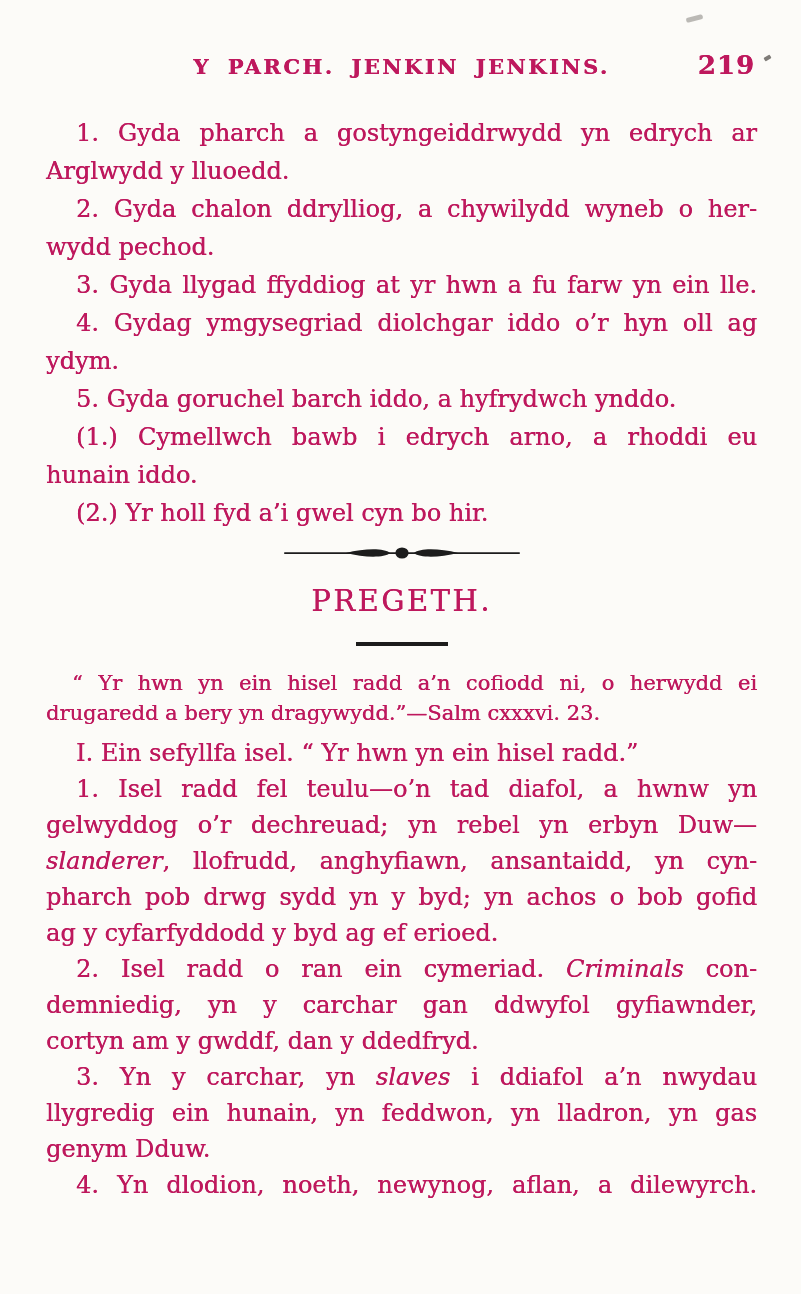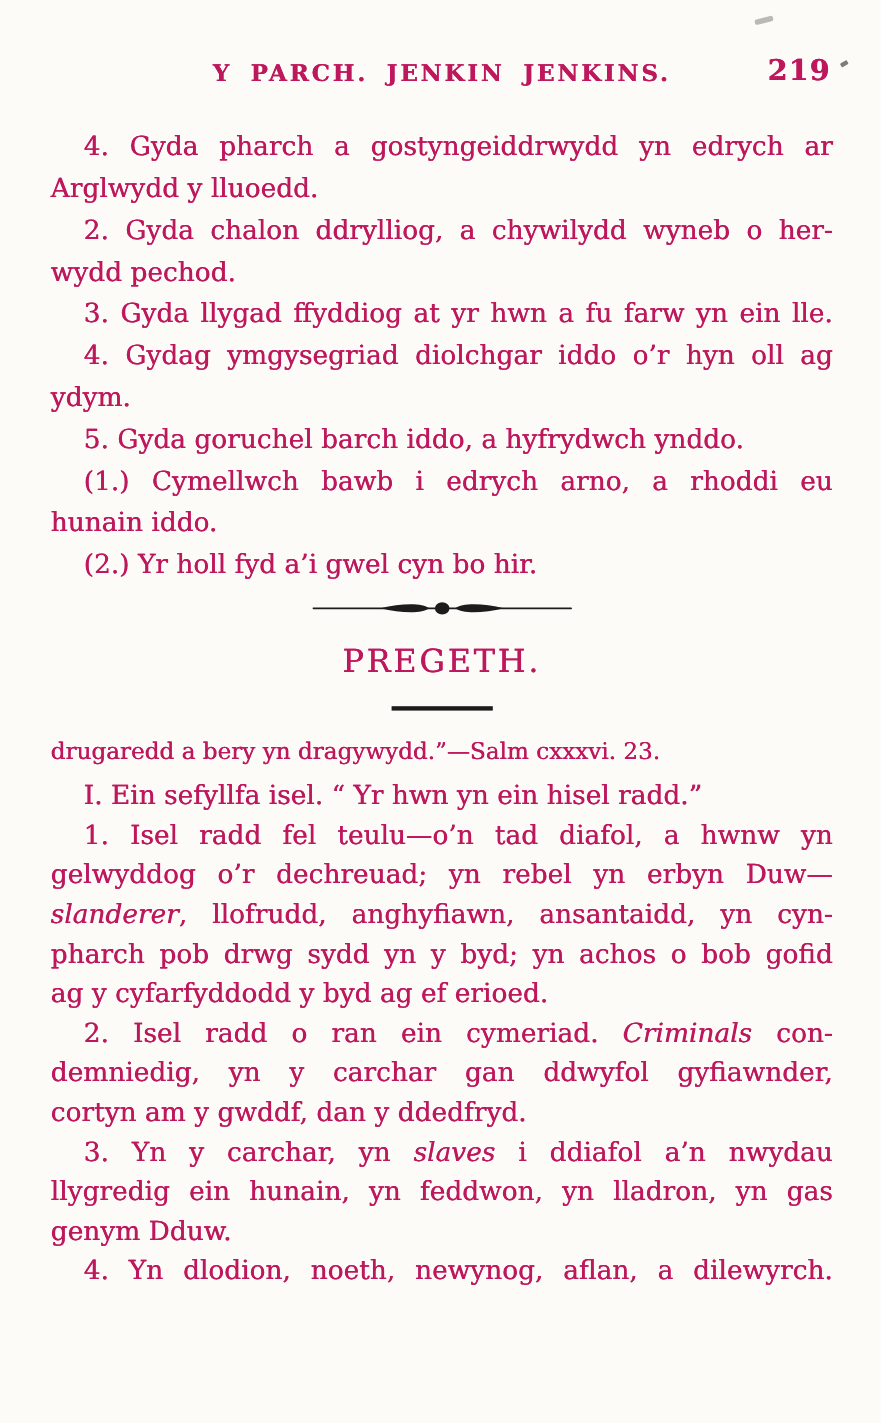--- a/index.html
+++ b/index.html
@@ -119,21 +119,21 @@
   <div class="smudge"></div>
   <div class="speck"></div>
 
   <div class="running-header">
     <div class="rh-title">Y PARCH. JENKIN JENKINS.</div>
     <div class="rh-page">219</div>
   </div>
 
   <div class="opening-points">
       <div class="para">
-        <div class="line first j"><span>4. Gyda pharch a gostyngeiddrwydd yn edrych ar</span></div>
+        <div class="line first j"><span>1. Gyda pharch a gostyngeiddrwydd yn edrych ar</span></div>
         <div class="line"><span>Arglwydd y lluoedd.</span></div>
       </div>
       <div class="para">
         <div class="line first j"><span>2. Gyda chalon ddrylliog, a chywilydd wyneb o her-</span></div>
         <div class="line"><span>wydd pechod.</span></div>
       </div>
       <div class="para">
         <div class="line first j"><span>3. Gyda llygad ffyddiog at yr hwn a fu farw yn ein lle.</span></div>
       </div>
       <div class="para">
@@ -162,20 +162,21 @@
       </g>
     </svg>
   </div>
 
   <div class="sermon-heading">PREGETH.</div>
 
   <div class="heading-rule"></div>
 
   <div class="epigraph">
       <div class="para">
+        <div class="line first j"><span>“ Yr hwn yn ein hisel radd a’n cofiodd ni, o herwydd ei</span></div>
         <div class="line"><span>drugaredd a bery yn dragywydd.”—Salm cxxxvi. 23.</span></div>
       </div>
     </div>
 
   <div class="sermon-body">
       <div class="para">
         <div class="line first"><span>I. Ein sefyllfa isel. “ Yr hwn yn ein hisel radd.”</span></div>
       </div>
       <div class="para">
         <div class="line first j"><span>1. Isel radd fel teulu—o’n tad diafol, a hwnw yn</span></div>

